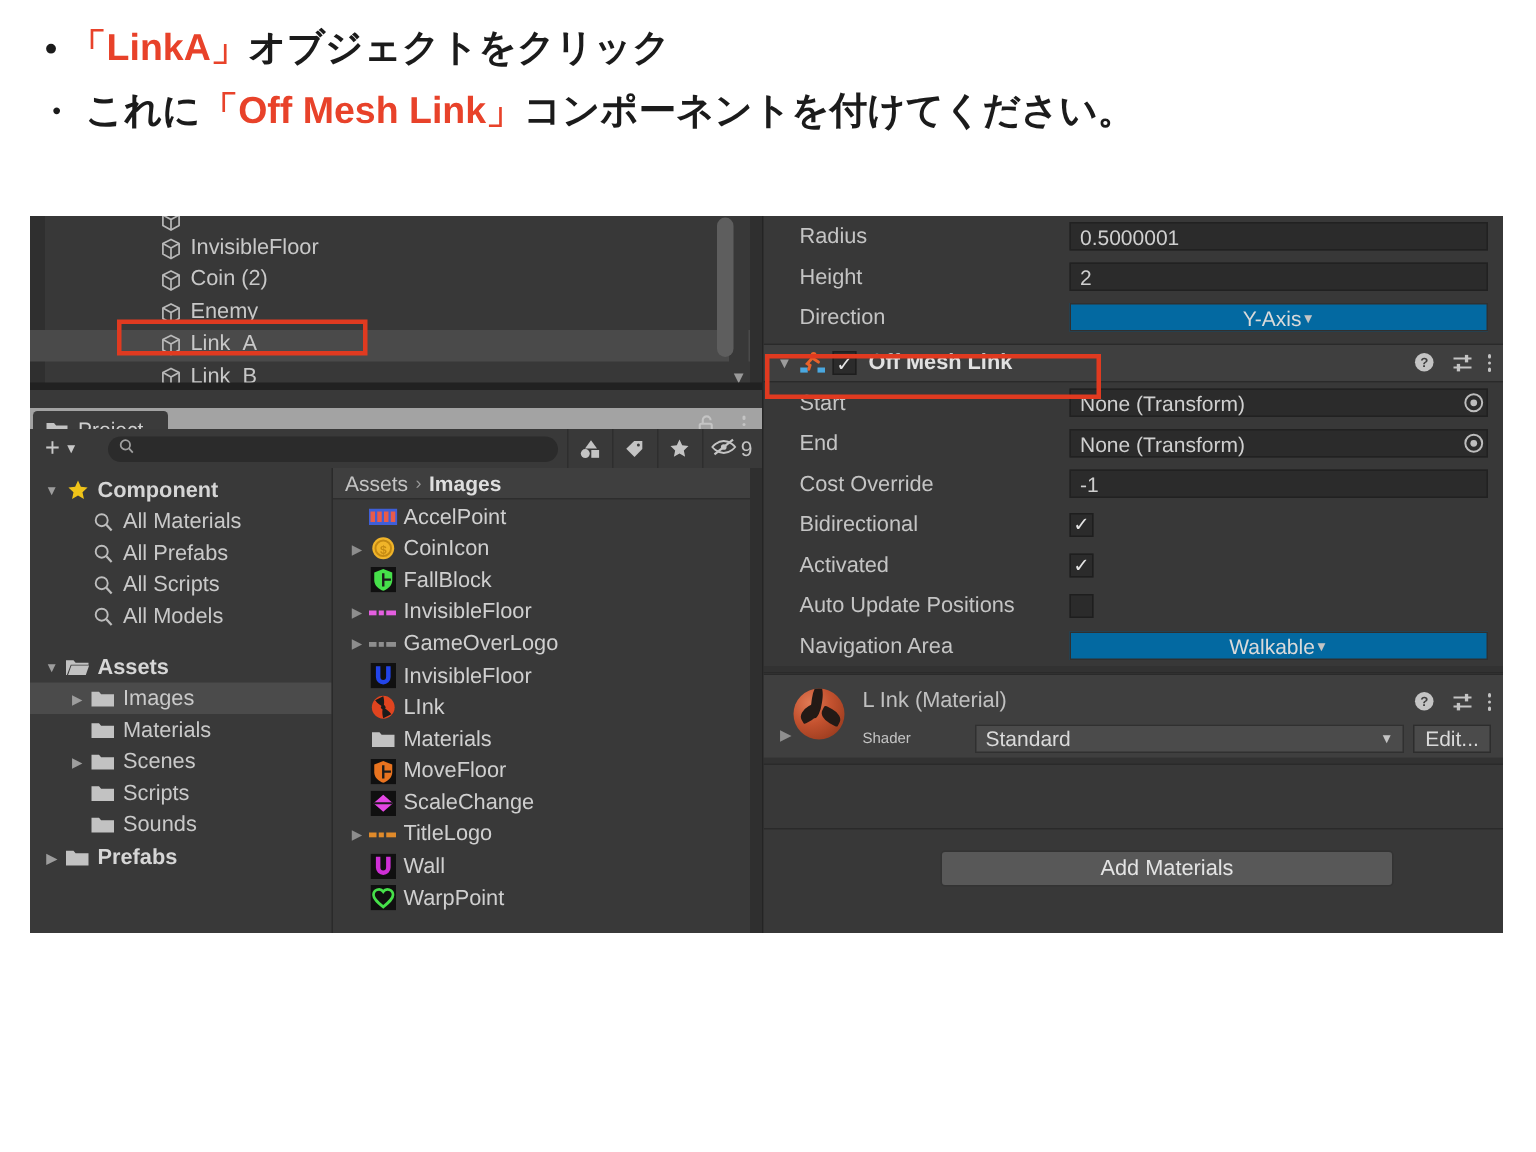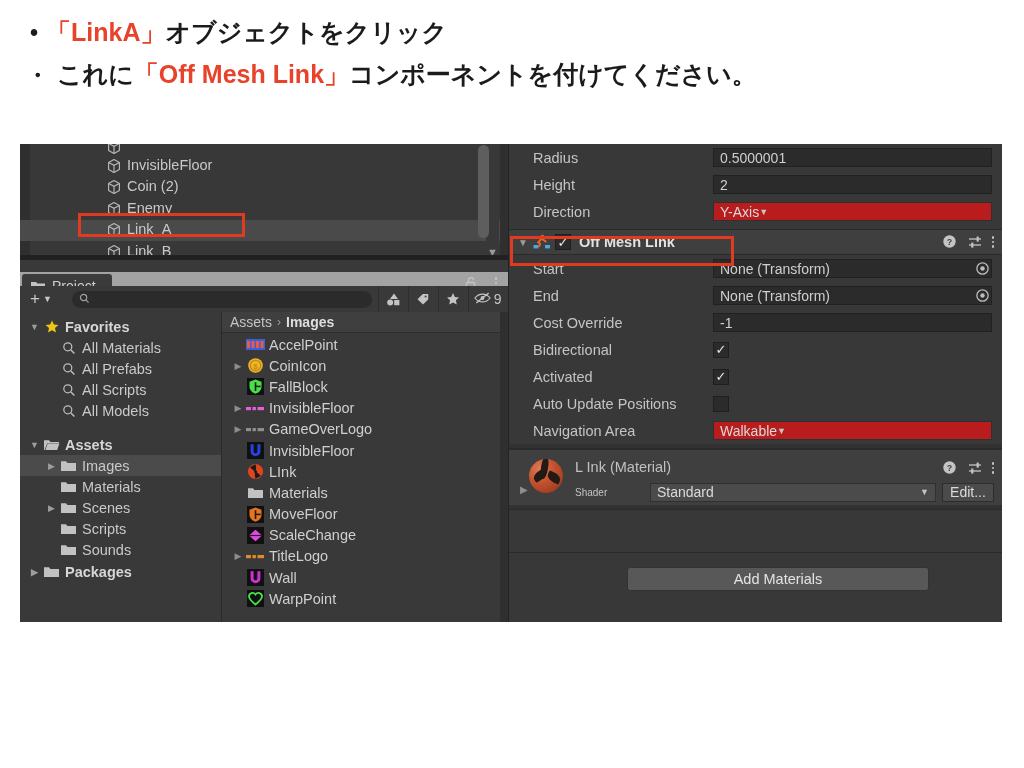--- a/index.html
+++ b/index.html
@@ -217,24 +217,24 @@
     white-space: nowrap;
   }
   .insp-field {
     flex: 1; height: 19px; margin-right: 10px;
     background: #2b2b2b; border: 1px solid #212121;
     color: #cfcfcf; font-size: 14px;
     display: flex; align-items: center; padding-left: 6px;
   }
   .insp-popup {
     flex: 1; height: 19px; margin-right: 10px;
-    background: #b91c1c; border: 1px solid #303030;
+    background: #0369a1; border: 1px solid #303030;
     color: #dadada; font-size: 14px;
     display: flex; align-items: center; padding-left: 6px;
-    justify-content: flex-start;
+    justify-content: center;
   }
   .popup-caret { color: #c4c4c4; font-size: 9px; padding-right: 6px; }
   .objfield {
     flex: 1; height: 19px; margin-right: 10px;
     background: #2b2b2b; border: 1px solid #212121;
     color: #cfcfcf; font-size: 14px;
     display: flex; align-items: center; justify-content: space-between;
     padding-left: 6px;
   }
   .obj-picker {
@@ -480,21 +480,21 @@
     <div id="project-body">
       <div id="project-tree">
           <div class="tree-row bold">
             <span style="width:6px;flex:none;"></span>
             <span class="tw">▼</span>
             <span class="tree-ico">
               <svg width="16" height="16" viewBox="0 0 16 16">
                 <path d="M8 1.4l1.9 4.1 4.5.5-3.4 3.1.95 4.5L8 11.3 4.05 13.6 5 9.1 1.6 6l4.5-.5z" fill="#f0c419"></path>
               </svg>
             </span>
-            <span>Favorites</span>
+            <span>Component</span>
           </div>
           <div class="tree-row">
             <span style="width:23px;flex:none;"></span>
             <span class="tw"></span>
             <span class="tree-ico">
               <svg width="14" height="14" viewBox="0 0 14 14">
                 <circle cx="5.8" cy="5.8" r="4" fill="none" stroke="#bdbdbd" stroke-width="1.25"></circle>
                 <line x1="8.9" y1="8.9" x2="12.4" y2="12.6" stroke="#bdbdbd" stroke-width="1.5"></line>
               </svg>
             </span>
@@ -596,21 +596,21 @@
             <span>Sounds</span>
           </div>
           <div class="tree-row bold">
             <span style="width:6px;flex:none;"></span>
             <span class="tw">▶</span>
             <span class="tree-ico">
               <svg width="17" height="14" viewBox="0 0 17 14">
                 <path d="M1 2.2h5l1.4 1.7H16V12H1z" fill="#c2c2c2"></path>
               </svg>
             </span>
-            <span>Packages</span>
+            <span>Prefabs</span>
           </div>
         </div>
       <div id="project-content">
         <div id="breadcrumb">
           <span>Assets</span>
           <span class="crumb-sep">›</span>
           <span class="crumb-cur">Images</span>
         </div>
         <div id="asset-list">
             <div class="asset-row">

